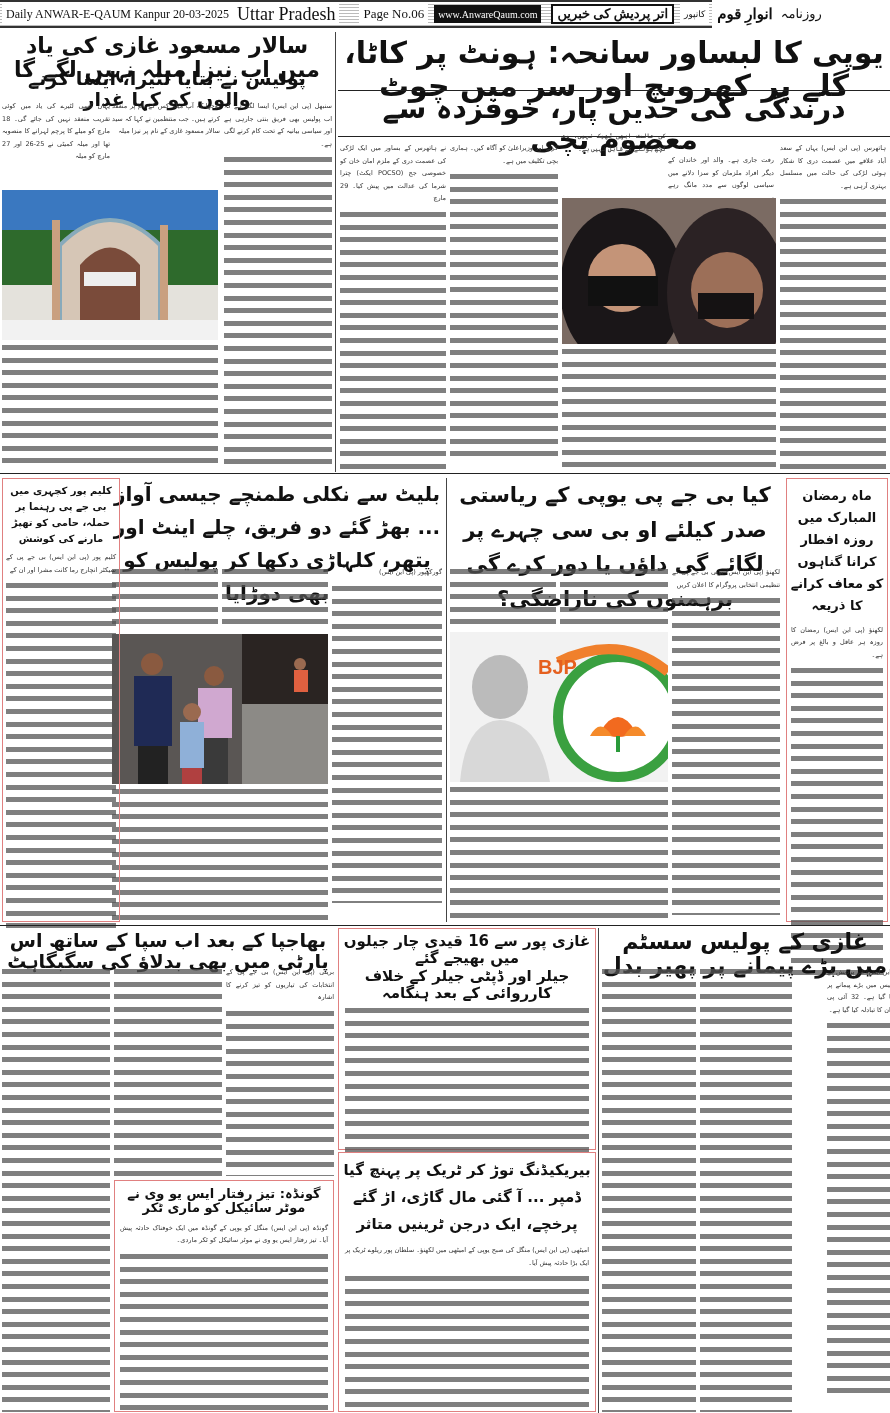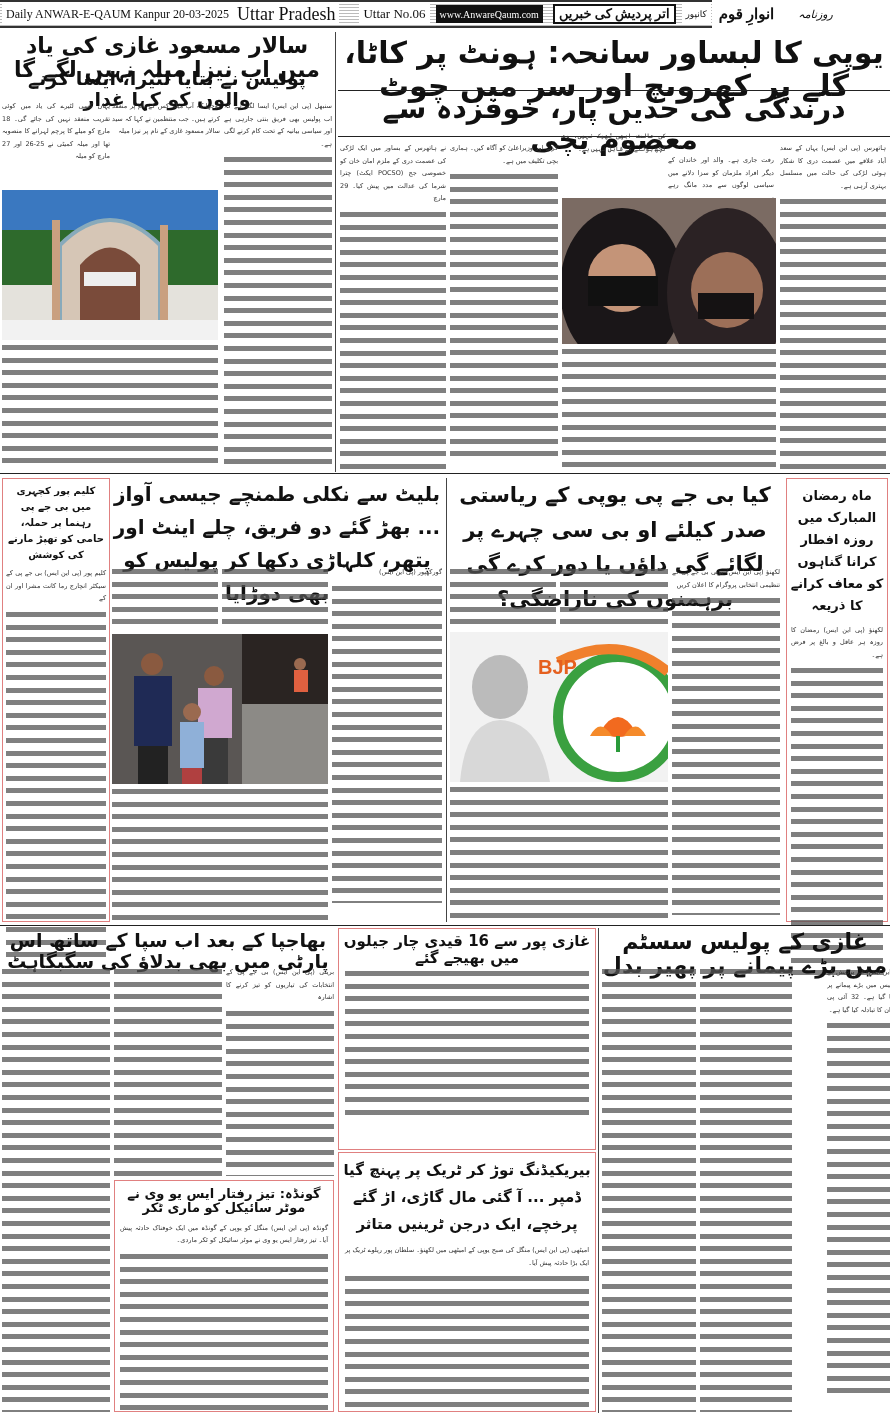--- a/index.html
+++ b/index.html
@@ -8,38 +8,38 @@
   
   .masthead { left: 0; top: 0; width: 712px; height: 28px; border-top: 2px solid #333; border-bottom: 2px solid #333; background: repeating-linear-gradient(#fff 0 2px, #bbb 2px 3px); display: flex; align-items: center; font-family: "Liberation Serif", serif; }
   .mh-cell { background: #fff; padding: 0 4px; height: 22px; display: flex; align-items: center; white-space: nowrap; }
   .mh-daily { font-size: 12px; margin-left: 2px; }
   .mh-state { font-size: 18px; }
   .mh-page { font-size: 13px; margin-left: 20px; }
   .mh-web { background: #111; color: #fff; font-size: 10px; margin-left: 6px; height: 18px; }
   .mh-section { border: 2px solid #111; font-size: 13px; font-weight: bold; margin-left: 10px; height: 20px; direction: rtl; }
   .mh-city { font-size: 9px; margin-left: 6px; direction: rtl; }
   .mh-logo { font-size: 15px; font-weight: bold; margin-left: 4px; direction: rtl; }
-  .mh-daily-ur { font-size: 11px; margin-left: 16px; direction: rtl; font-style: italic; }
+  .mh-daily-ur { font-size: 13px; margin-left: 0; direction: rtl; }
   
   .hl { direction: rtl; text-align: center; font-weight: bold; line-height: 1.1; color: #111; }
   .rule { height: 1px; background: #222; }
   .vrule { width: 1px; background: #444; }
   
   .col { direction: rtl; font-size: 6.5px; line-height: 12.6px; color: #333; overflow: hidden; text-align: justify; }
   .lines { background: repeating-linear-gradient(to bottom, transparent 0 3px, #555 3px 8px, transparent 8px 12.6px); opacity: .75; }
   .photo { overflow: hidden; }
   .red-border { border: 1px solid #e08080; }
 </style>
 </head>
 <body>
 
 <div class="abs masthead">
   <span class="mh-cell mh-daily"><span>Daily ANWAR-E-QAUM Kanpur</span>&nbsp;<span>20-03-2025</span></span>
   <span class="mh-cell mh-state">Uttar Pradesh</span>
-  <span class="mh-cell mh-page">Uttar No.06</span>
+  <span class="mh-cell mh-page">Page No.06</span>
   <span class="mh-cell mh-web">www.AnwareQaum.com</span>
   <span class="mh-cell mh-section">اتر پردیش کی خبریں</span>
   <span class="mh-cell mh-city">کانپور</span>
   <span class="mh-cell mh-logo">انوارِ قوم</span>
   <span class="mh-cell mh-daily-ur">روزنامہ</span>
 </div>
 
 <div class="abs hl" style="left:338px;top:36px;width:552px;height:50px;font-size:30px;">یوپی کا لبساور سانحہ: ہونٹ پر کاٹا، گلے پر کھروںچ اور سر میں چوٹ</div>
 <div class="abs rule" style="left:338px;top:90px;width:552px;"></div>
 <div class="abs hl" style="left:338px;top:94px;width:552px;height:42px;font-size:28px;">درندگی کی حدیں پار، خوفزدہ سے معصوم بچی</div>
@@ -147,40 +147,41 @@
     <rect x="68" y="88" width="24" height="46" fill="#8fb0d8"></rect>
     <rect x="70" y="134" width="20" height="16" fill="#b04040"></rect>
     <circle cx="188" cy="30" r="6" fill="#9a6a50"></circle>
     <rect x="182" y="36" width="14" height="22" fill="#e06040"></rect>
   </svg>
 </div>
 <div class="abs col" style="left:112px;top:786px;width:216px;height:134px;">
     <div class="lines" style="height:134px;"></div>
   </div>
 
-<div class="abs red-border" style="left:2px;top:478px;width:108px;height:444px;">
+<div class="abs red-border" style="left:2px;top:478px;width:118px;height:444px;">
   <div class="hl" style="font-size:10px;padding:4px 3px;line-height:1.6;">کلیم پور کچہری میں بی جے پی رہنما پر حملہ، حامی کو تھپڑ مارنے کی کوشش</div>
   <div class="col" style="padding:0 3px;"><span>کلیم پور (پی این ایس) بی جے پی کے سیکٹر انچارج رما کانت مشرا اور ان کے</span><div class="lines" style="height:350px;margin-top:4px;"></div></div>
 </div>
 
 <div class="abs rule" style="left:0;top:925px;width:890px;"></div>
 
 <div class="abs hl" style="left:600px;top:930px;width:290px;height:34px;font-size:22px;">غازی کے پولیس سسٹم میں بڑے پیمانے پر پھیر بدل</div>
 <div class="abs col" style="left:796px;top:966px;width:92px;height:446px;margin-left:31px;"><span>لکھنؤ (پی این ایس) اتر پردیش کے محکمہ پولیس میں بڑے پیمانے پر ردوبدل کیا گیا ہے۔ 32 آئی پی ایس افسران کا تبادلہ کیا گیا ہے۔</span><div class="lines" style="height:380px;margin-top:4px;"></div></div>
 <div class="abs col" style="left:700px;top:966px;width:92px;height:446px;">
     <div class="lines" style="height:446px;"></div>
   </div>
 <div class="abs col" style="left:602px;top:966px;width:94px;height:446px;">
     <div class="lines" style="height:446px;"></div>
   </div>
 
 <div class="abs vrule" style="left:598px;top:928px;height:485px;"></div>
 
 <div class="abs red-border" style="left:338px;top:928px;width:258px;height:222px;">
   <div class="hl" style="font-size:15px;padding:4px 4px 0;">غازی پور سے 16 قیدی چار جیلوں میں بھیجے گئے</div>
+  <div class="hl" style="font-size:15px;padding:2px 4px;">جیلر اور ڈپٹی جیلر کے خلاف کارروائی کے بعد ہنگامہ</div>
   <div class="col" style="padding:2px 6px;">
       <div class="lines" style="height:150px;"></div>
     </div>
 </div>
 <div class="abs red-border" style="left:338px;top:1152px;width:258px;height:260px;">
   <div class="hl" style="font-size:15px;padding:4px;line-height:1.8;">بیریکیڈنگ توڑ کر ٹریک پر پہنچ گیا ڈمپر ... آ گئی مال گاڑی، اڑ گئے پرخچے، ایک درجن ٹرینیں متاثر</div>
   <div class="col" style="padding:2px 6px;"><span>امیٹھی (پی این ایس) منگل کی صبح یوپی کے امیٹھی میں لکھنؤ۔ سلطان پور ریلوے ٹریک پر ایک بڑا حادثہ پیش آیا۔</span><div class="lines" style="height:160px;margin-top:4px;"></div></div>
 </div>
 
 <div class="abs hl" style="left:2px;top:930px;width:332px;height:34px;font-size:19px;">بھاجپا کے بعد اب سپا کے ساتھ اس پارٹی میں بھی بدلاؤ کی سگبگاہٹ</div>

